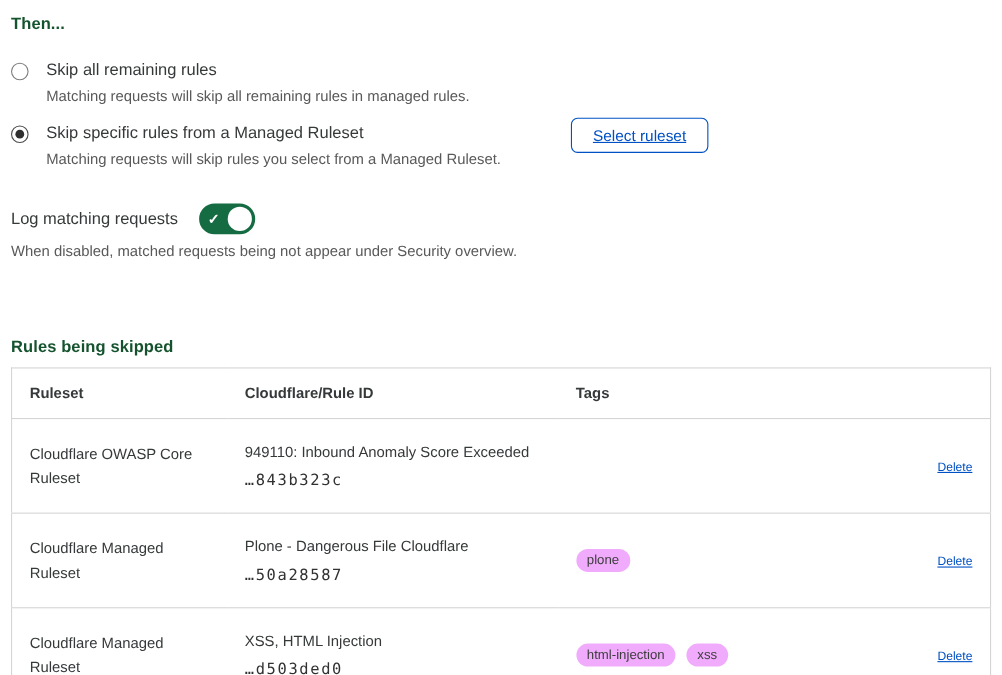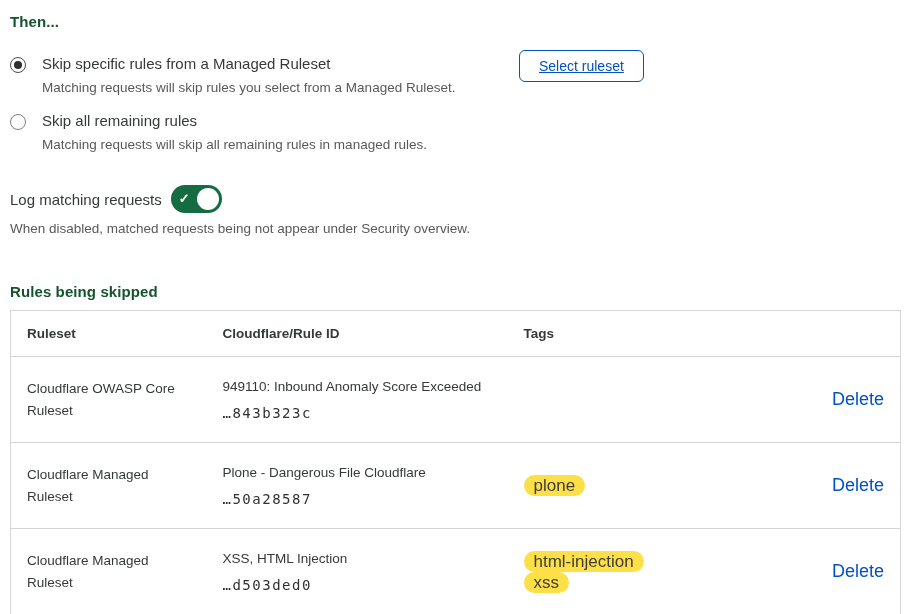--- a/index.html
+++ b/index.html
@@ -37,38 +37,38 @@
   .select-ruleset-btn {
     position:absolute; left:509px; top:-4px;
     display:inline-block; background:#fff;
     border:1px solid #0051c3; border-radius:6px;
     padding:7px 19px; font-size:14px; color:#0051c3;
     text-decoration:underline; cursor:pointer;
     font-family:"Liberation Sans", sans-serif;
   }
 
   
-  .log-row { margin-top:32px; display:flex; align-items:center; gap:9px; }
+  .log-row { margin-top:32px; display:flex; align-items:center; gap:19px; }
   .log-label { font-size:15px; color:#36393a; }
   .toggle {
     width:51px; height:28px; border-radius:14px;
     background:#156b42; position:relative; cursor:pointer; flex-shrink:0;
   }
   .toggle-check {
     position:absolute; left:8px; top:50%; transform:translateY(-52%);
     color:#fff; font-size:13px; font-weight:700; line-height:1;
   }
   .toggle-knob {
     position:absolute; right:3px; top:3px; width:22px; height:22px;
     border-radius:50%; background:#fff;
   }
   .log-desc { margin-top:8px; font-size:13.5px; color:#595959; }
 
   
-  .skipped-heading { margin-top:47px; }
+  .skipped-heading { margin-top:71px; }
   table.rules {
     margin-top:10px; width:891px;
     border-collapse:collapse; table-layout:fixed;
     border:1px solid #d5d5d5;
   }
   table.rules col.c1 { width:196px; }
   table.rules col.c2 { width:301px; }
   table.rules col.c3 { width:212px; }
   table.rules th {
     height:46px; text-align:left; vertical-align:middle;
@@ -81,51 +81,51 @@
     padding:10px 16px; border-bottom:1px solid #d5d5d5;
   }
   table.rules tr:last-child td { border-bottom:none; }
   .ruleset-cell { line-height:22px; }
   .rule-desc { line-height:17px; }
   .rule-id {
     font-family:"DejaVu Sans Mono", monospace;
     font-size:14px; letter-spacing:1.5px; color:#313131; margin-top:10px;
   }
   .tag {
-    display:inline-block; background:#fde047; color:#3d3d3d;
-    border-radius:11px; padding:3px 10px; font-size:17px;
+    display:inline-block; background:#f0abfc; color:#3d3d3d;
+    border-radius:11px; padding:3px 10px; font-size:12px;
     margin-right:6px; line-height:15px;
   }
   td.action-cell { text-align:right; padding-right:32px; }
-  .delete-link { color:#0051c3; font-size:18px; cursor:pointer; }
+  .delete-link { color:#0051c3; text-decoration:underline; font-size:11px; cursor:pointer; }
 </style>
 </head>
 <body>
 
 <div class="page">
 
   <div class="section-heading">Then...</div>
 
   <div class="options">
 
     <div class="option">
+      <span class="radio"></span>
+      <div>
+        <div class="option-label">Skip all remaining rules</div>
+        <div class="option-desc">Matching requests will skip all remaining rules in managed rules.</div>
+      </div>
+    </div>
+
+    <div class="option">
       <span class="radio selected"></span>
       <div>
         <div class="option-label">Skip specific rules from a Managed Ruleset</div>
         <div class="option-desc">Matching requests will skip rules you select from a Managed Ruleset.</div>
       </div>
       <button class="select-ruleset-btn">Select ruleset</button>
-    </div>
-
-    <div class="option">
-      <span class="radio"></span>
-      <div>
-        <div class="option-label">Skip all remaining rules</div>
-        <div class="option-desc">Matching requests will skip all remaining rules in managed rules.</div>
-      </div>
     </div>
 
   </div>
 
   <div class="log-row">
     <span class="log-label">Log matching requests</span>
     <span class="toggle">
       <span class="toggle-check">✓</span>
       <span class="toggle-knob"></span>
     </span>

